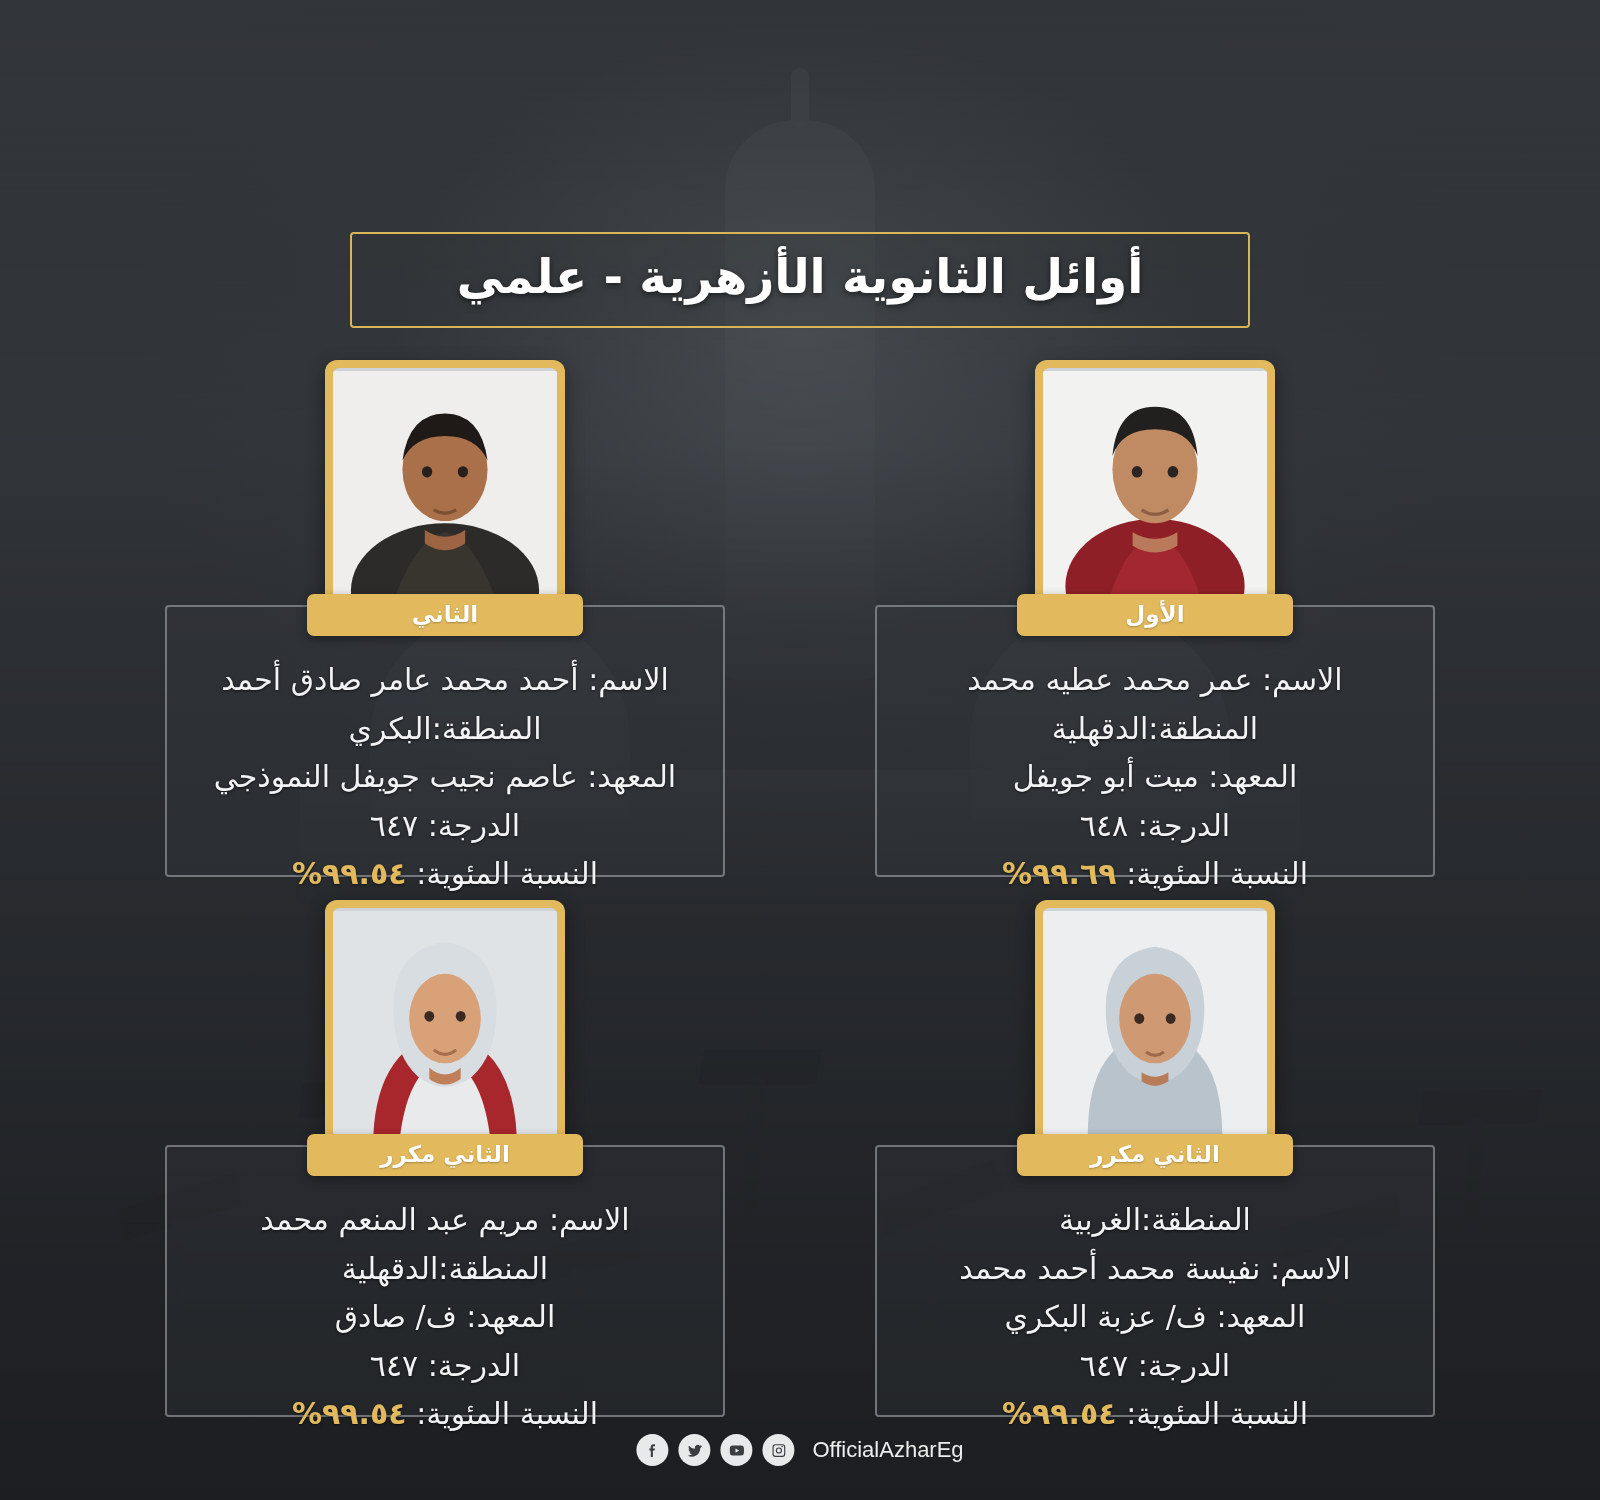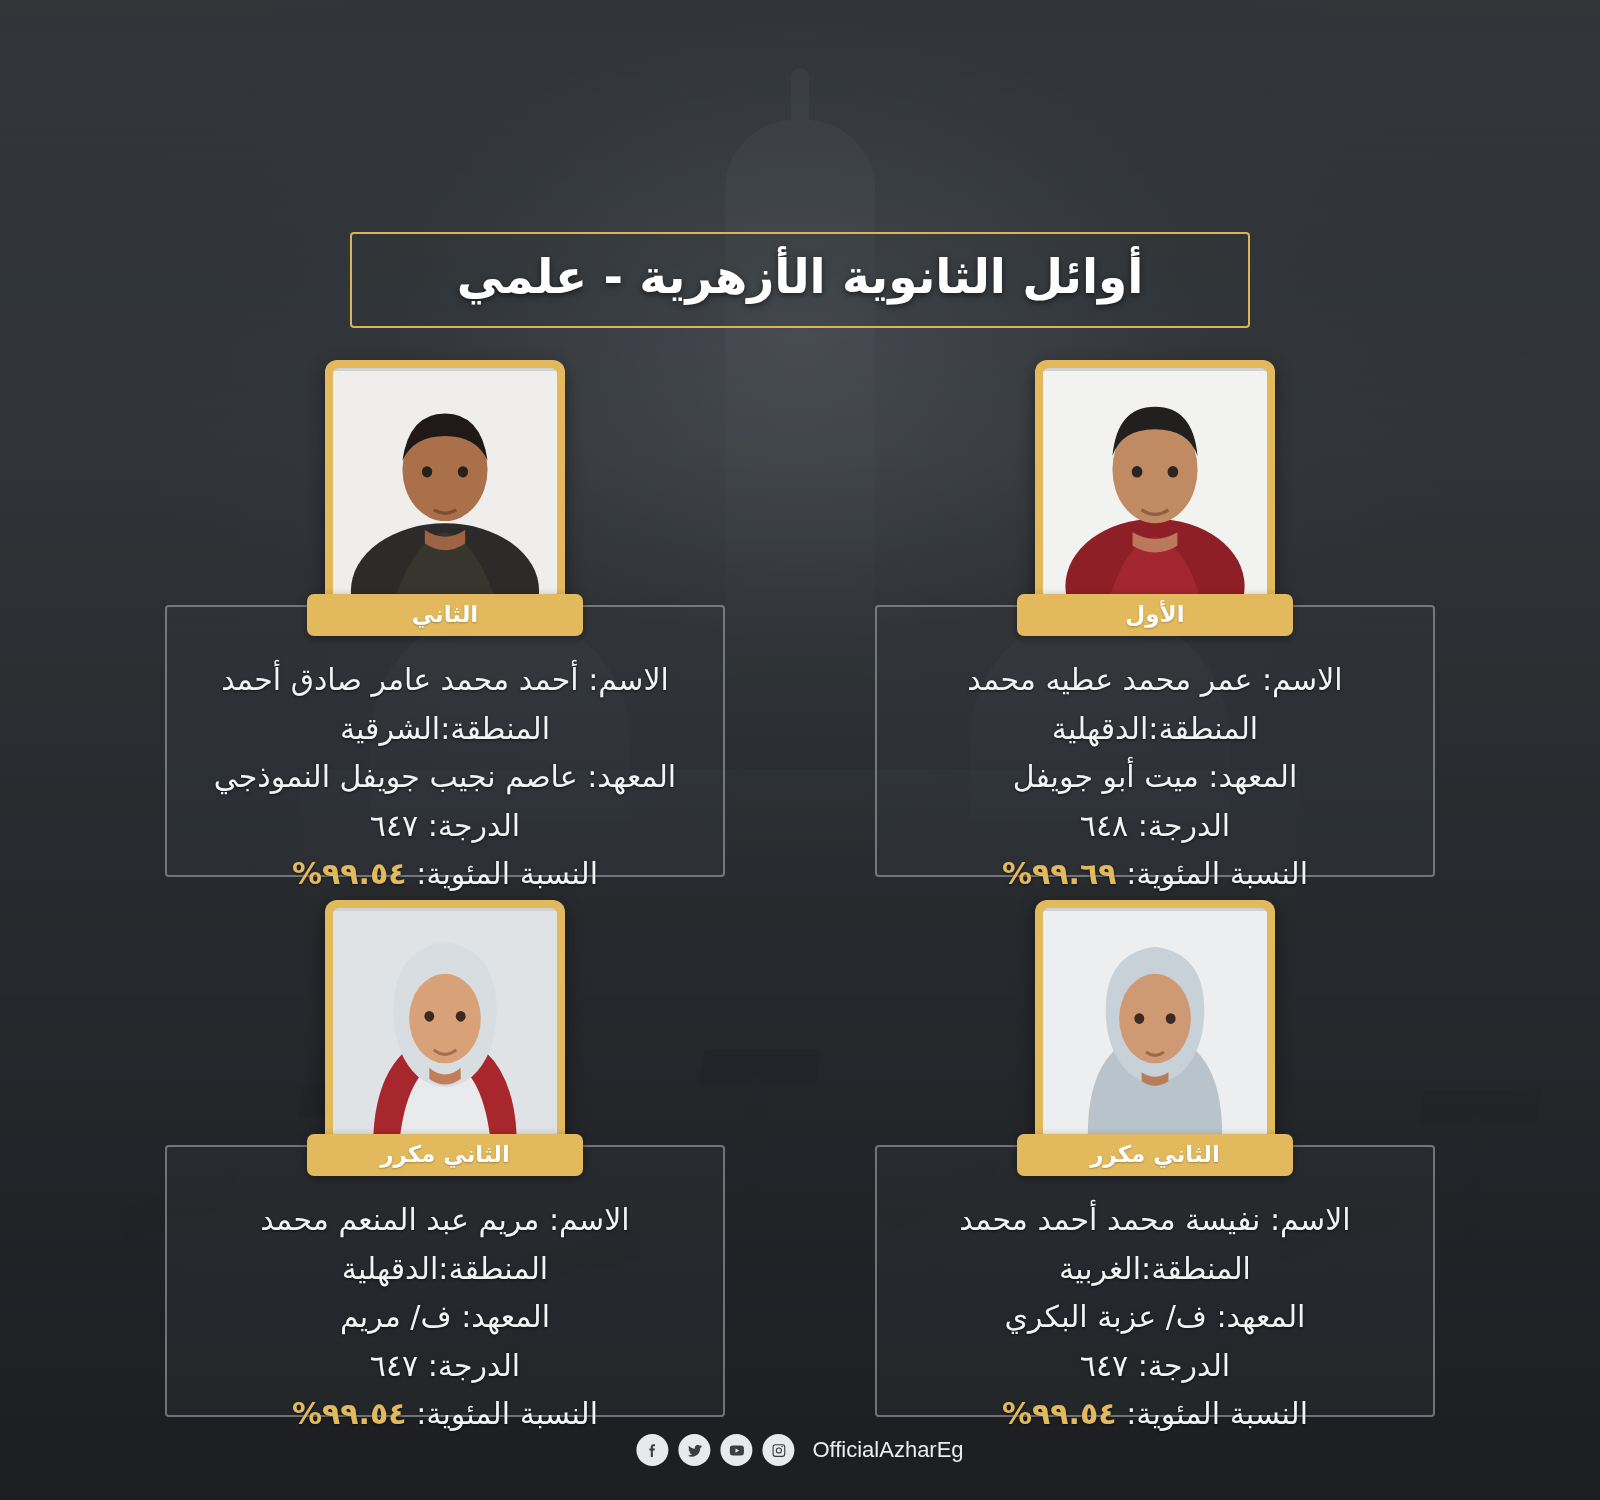--- a/index.html
+++ b/index.html
@@ -380,21 +380,21 @@
             </svg>
           </div>
         </div>
         <div class="rank-badge">الثاني</div>
         <div class="info">
           <div class="line">
             <span>الاسم:</span>
             <span class="val">أحمد محمد عامر صادق أحمد</span>
           </div>
           <div class="line">
-            <span>المنطقة:</span><span class="val">الشرقية</span>
+            <span>المنطقة:</span><span class="val">البكري</span>
           </div>
           <div class="line">
             <span>المعهد:</span>
             <span class="val">عاصم نجيب جويفل النموذجي</span>
           </div>
           <div class="line">
             <span>الدرجة:</span>
             <span class="val">٦٤٧</span>
           </div>
           <div class="line pct">
@@ -419,25 +419,25 @@
               <ellipse cx="43" cy="48" rx="2.2" ry="2.4" fill="#3a2a22"></ellipse>
               <ellipse cx="57" cy="48" rx="2.2" ry="2.4" fill="#3a2a22"></ellipse>
               <path d="M46 63 q4 3 8 0" stroke="#9c6a4b" stroke-width="1.4" fill="none"></path>
               <path d="M44 72 q6 4 12 0 l0 4 q-6 4 -12 0 z" fill="#b87c59"></path>
             </svg>
           </div>
         </div>
         <div class="rank-badge">الثاني مكرر</div>
         <div class="info">
           <div class="line">
+            <span>المنطقة:</span><span class="val">الغربية</span>
+          </div>
+          <div class="line">
             <span>الاسم:</span>
             <span class="val">نفيسة محمد أحمد محمد</span>
-          </div>
-          <div class="line">
-            <span>المنطقة:</span><span class="val">الغربية</span>
           </div>
           <div class="line">
             <span>المعهد:</span>
             <span class="val">ف/ عزبة البكري</span>
           </div>
           <div class="line">
             <span>الدرجة:</span>
             <span class="val">٦٤٧</span>
           </div>
           <div class="line pct">
@@ -468,21 +468,21 @@
         <div class="info">
           <div class="line">
             <span>الاسم:</span>
             <span class="val">مريم عبد المنعم محمد</span>
           </div>
           <div class="line">
             <span>المنطقة:</span><span class="val">الدقهلية</span>
           </div>
           <div class="line">
             <span>المعهد:</span>
-            <span class="val">ف/ مريم</span>
+            <span class="val">ف/ صادق</span>
           </div>
           <div class="line">
             <span>الدرجة:</span>
             <span class="val">٦٤٧</span>
           </div>
           <div class="line pct">
             <span>النسبة المئوية:</span>
             <span class="val">٩٩.٥٤%</span>
           </div>
         </div>

